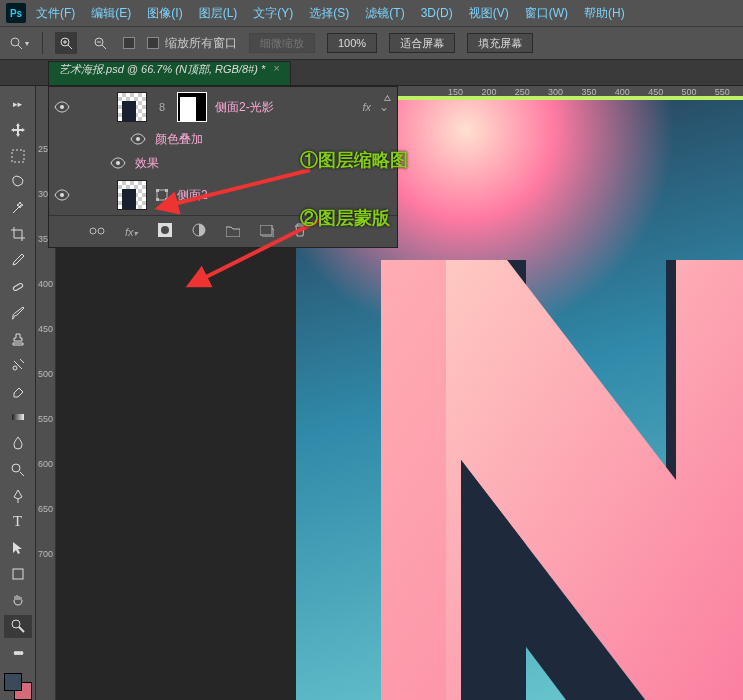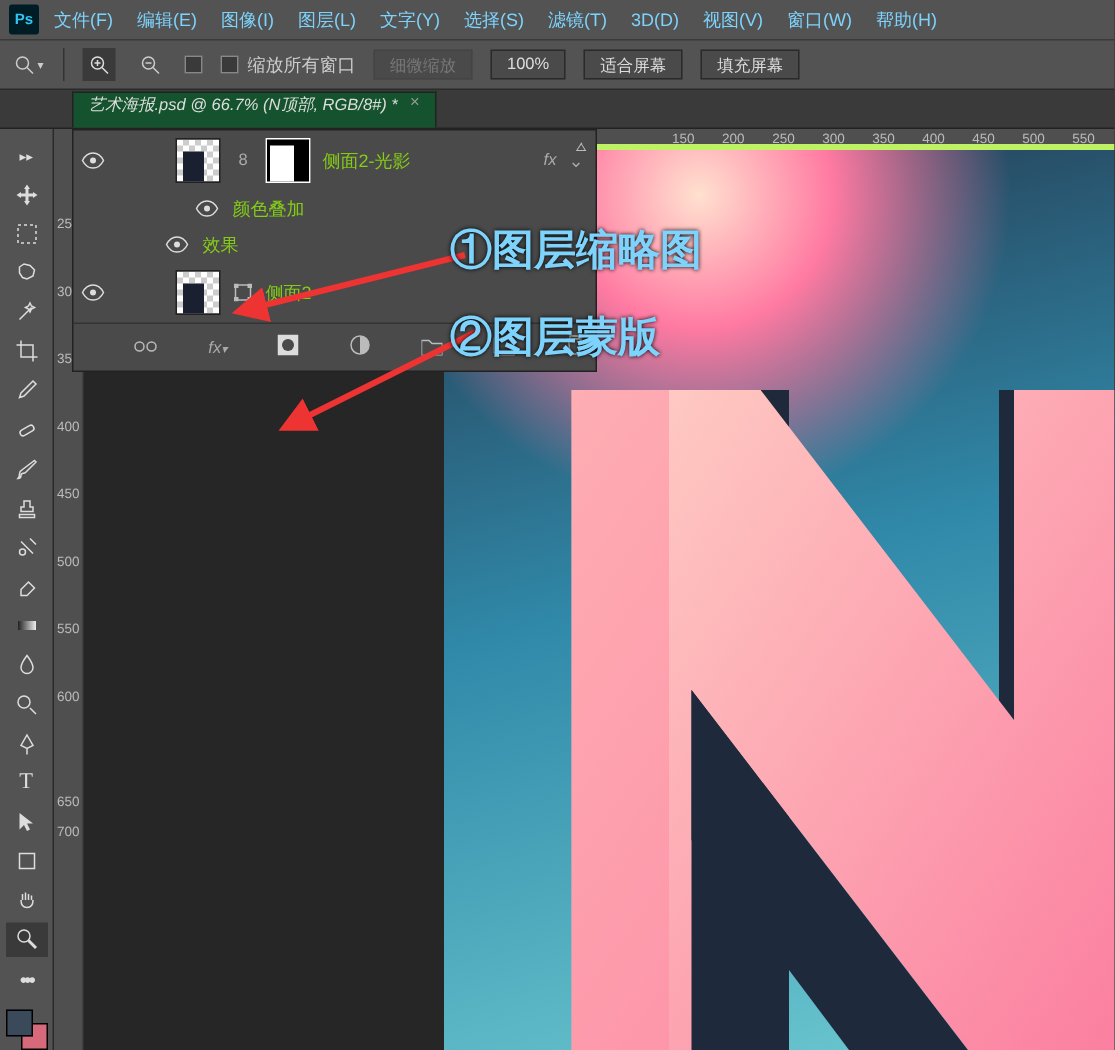--- a/index.html
+++ b/index.html
@@ -37,24 +37,24 @@
   .side { fill:#1e2a3c; }
   .panel { position:absolute; left:48px; top:86px; width:350px; background:#4a4a4a; border:1px solid #222; z-index:20; }
   .lrow { display:flex; align-items:center; height:40px; padding:2px 8px 2px 4px; gap:8px; }
   .lrow.child { padding-left:60px; height:24px; }
   .eye { width:18px; height:18px; display:flex; align-items:center; justify-content:center; color:#ddd; }
   .thumb { width:30px; height:30px; background:repeating-conic-gradient(#ccc 0 25%,#fff 0 50%) 0 0/8px 8px; border:1px solid #222; position:relative; }
   .thumb .dk { position:absolute; left:4px; bottom:0; width:14px; height:20px; background:#1a2030; }
   .mask { width:30px; height:30px; background:#000; border:1px solid #fff; display:flex; align-items:flex-end; justify-content:flex-start; }
   .mask::after { content:""; width:16px; height:24px; background:#fff; margin-left:2px; }
   .link8 { width:14px; height:30px; display:flex; align-items:center; justify-content:center; color:#aaa; font-size:11px; }
-  .lname { flex:1; color:#84cc16; }
+  .lname { flex:1; color:#f9a8d4; }
   .fx { color:#aaa; font-size:11px; font-style:italic; }
-  .panel-bot { height:32px; border-top:1px solid #333; display:flex; align-items:center; justify-content:space-between; padding:0 8px; gap:20px; color:#bbb; font-size:14px; padding-left:40px; }
-  .ann { position:absolute; z-index:30; color:#7dd3fc; font-size:28px; font-weight:bold; text-shadow:0 0 3px #000; }
+  .panel-bot { height:32px; border-top:1px solid #333; display:flex; align-items:center; justify-content:flex-start; padding:0 8px; gap:20px; color:#bbb; font-size:14px; padding-left:40px; }
+  .ann { position:absolute; z-index:30; color:#84cc16; font-size:18px; font-weight:bold; text-shadow:0 0 3px #000; }
   .arrow { position:absolute; z-index:29; pointer-events:none; }
   .collapse { position:absolute; right:4px; top:4px; color:#bbb; font-size:11px; }
 </style>
 </head>
 <body>
 
 <div class="menubar">
   <div class="ps-logo">Ps</div>
   <div class="item">文件(F)</div>
   <div class="item">编辑(E)</div>
@@ -240,21 +240,21 @@
   </div>
 <div class="vruler">
     <span style="top: 62px;">250</span>
     <span style="top: 107px;">300</span>
     <span style="top: 152px;">350</span>
     <span style="top: 197px;">400</span>
     <span style="top: 242px;">450</span>
     <span style="top: 287px;">500</span>
     <span style="top: 332px;">550</span>
     <span style="top: 377px;">600</span>
-    <span style="top: 422px; margin-top: 25px;">650</span>
+    <span style="top: 422px;">650</span>
     <span style="top: 467px;">700</span>
     <span style="top: 485px; margin-left: 46px;">750</span>
   </div>
 
 <div class="canvas-area">
   <div class="art">
     <div class="glow"></div>
     <svg class="letter" viewBox="0 0 460 480">
       <defs>
           <linearGradient id="g1" x1="0" y1="0" x2="1" y2="1">

